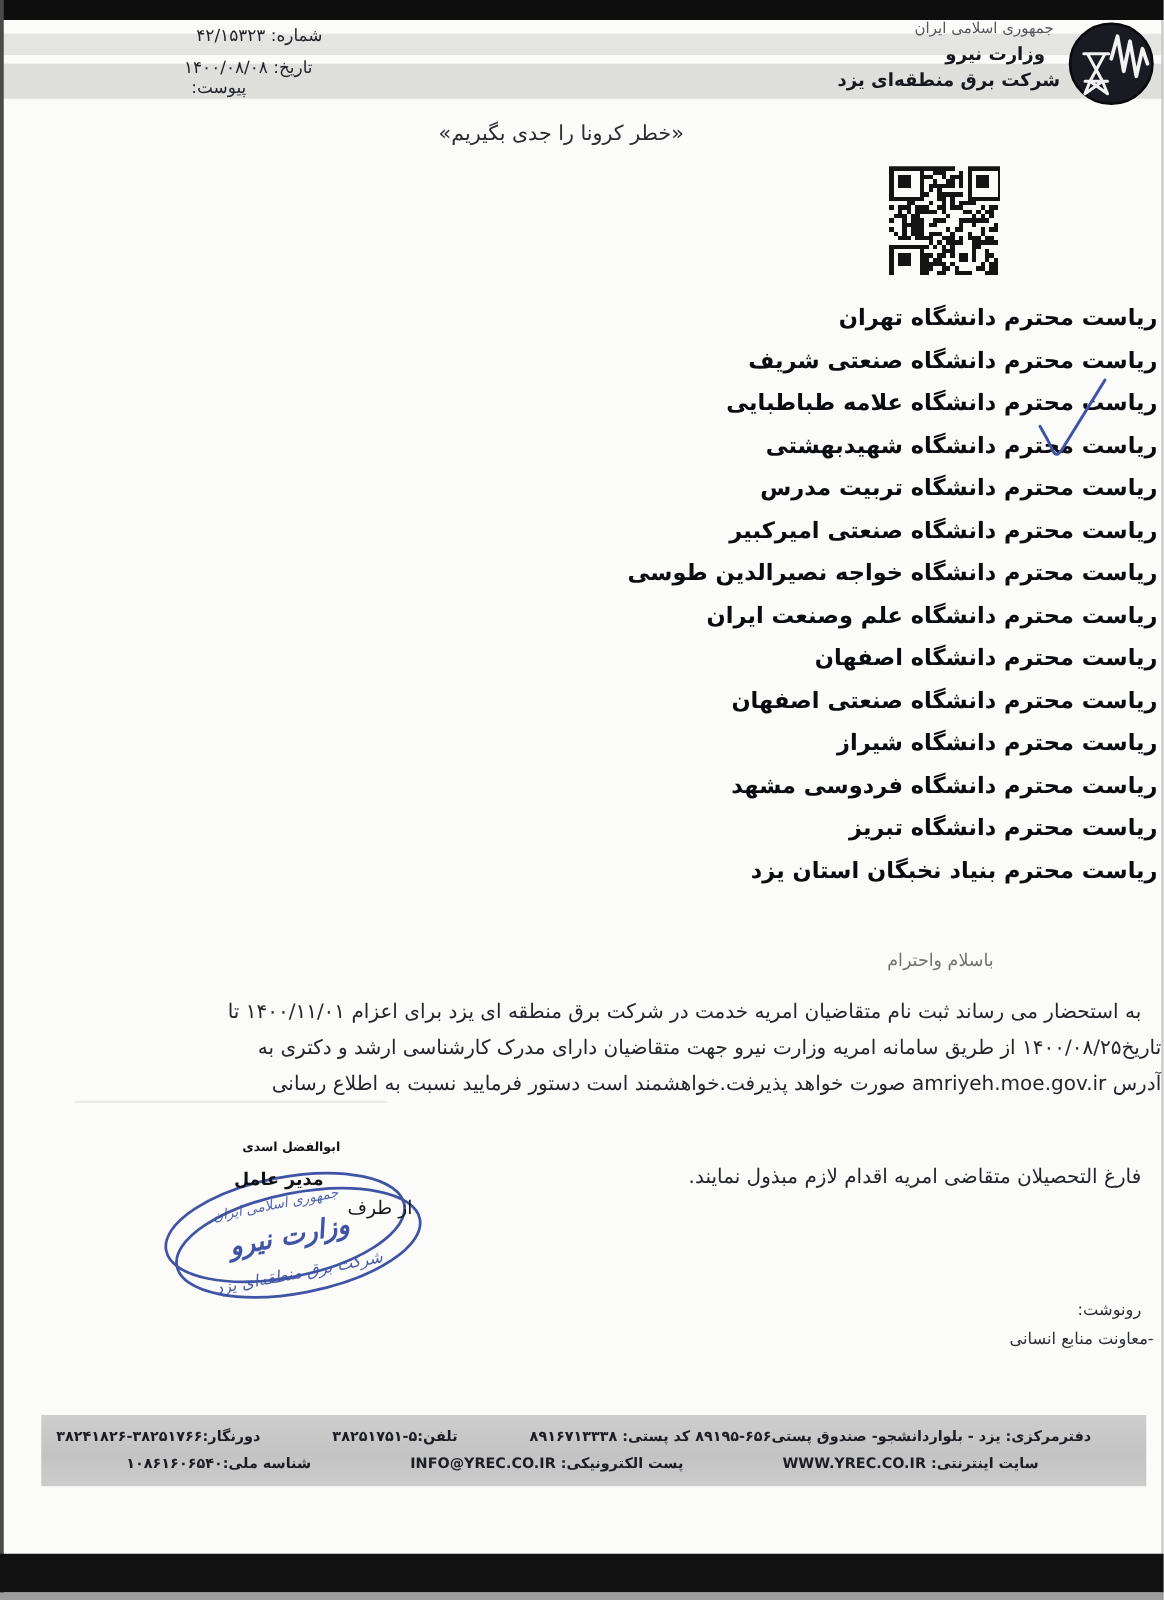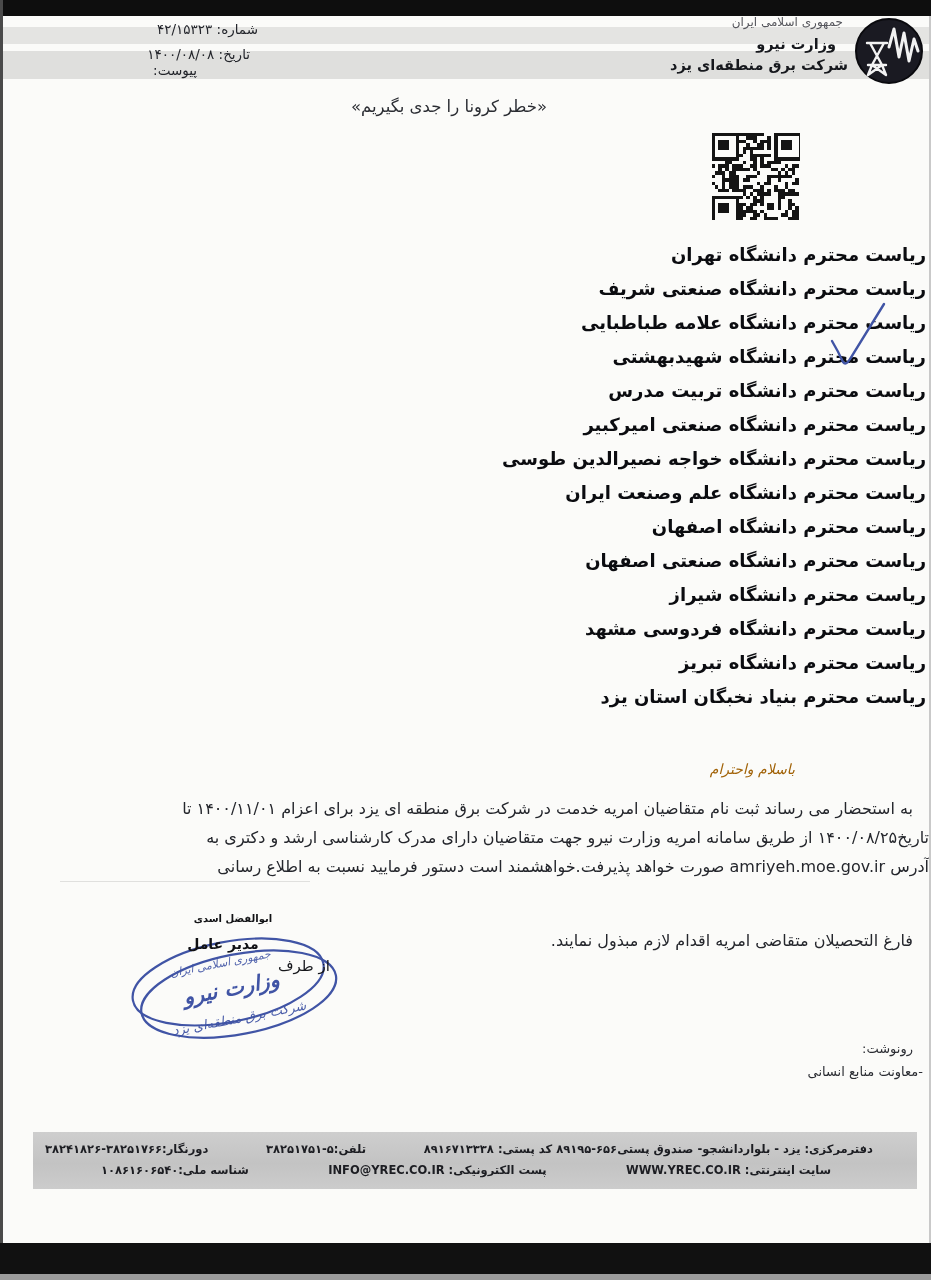--- a/index.html
+++ b/index.html
@@ -36,21 +36,21 @@
   .slogan { top:97px; left:0; width:898px; text-align:center; font-size:16.5px; color:#2a2c32; }
 
   .qr { top:133px; left:710px; width:90px; height:87px; }
 
   
   .recipients { top:238px; right:5px; text-align:right; z-index:2; }
   .recipient { font-size:18px; font-weight:700; color:#0b0c10; line-height:34px; white-space:nowrap; letter-spacing:.1px; }
 
   .checkmark { top:296px; left:826px; width:64px; height:74px; z-index:3; }
 
-  .salutation { top:761px; right:136px; font-size:14px; color:#a16207;font-style:italic; }
+  .salutation { top:761px; right:136px; font-size:14px; color:#737373; }
 
   .bodyline { font-size:16px; color:#24262c; white-space:nowrap; }
   .bl1 { top:799px; right:18px; }
   .bl2 { top:828px; right:2px; }
   .bl3 { top:857px; right:2px; }
   .bl4 { top:886px; right:18px;margin-top:45px; }
 
   
   .sig-name  { top:913px; left:168px; width:130px; text-align:center; font-size:10px; font-weight:700; color:#101114; z-index:4; }
   .sig-title { top:936px; left:168px; width:110px; text-align:center; font-size:14px; font-weight:700; color:#101114; z-index:4; }

